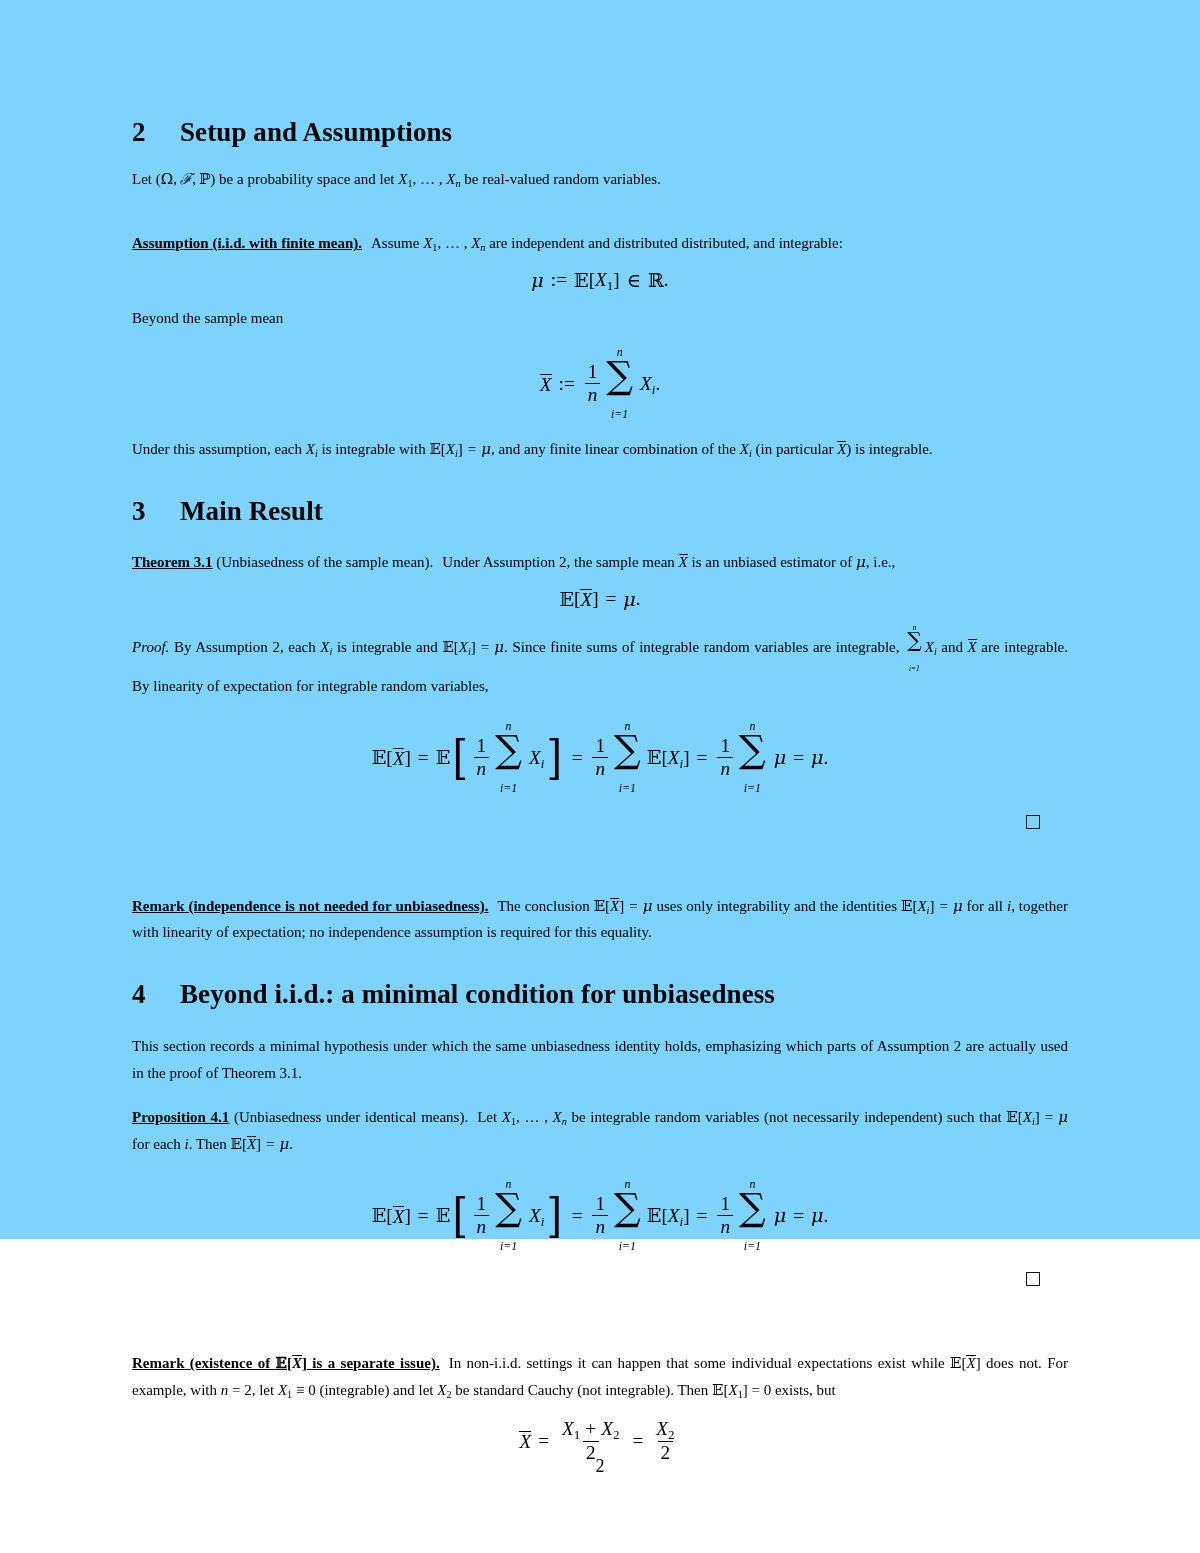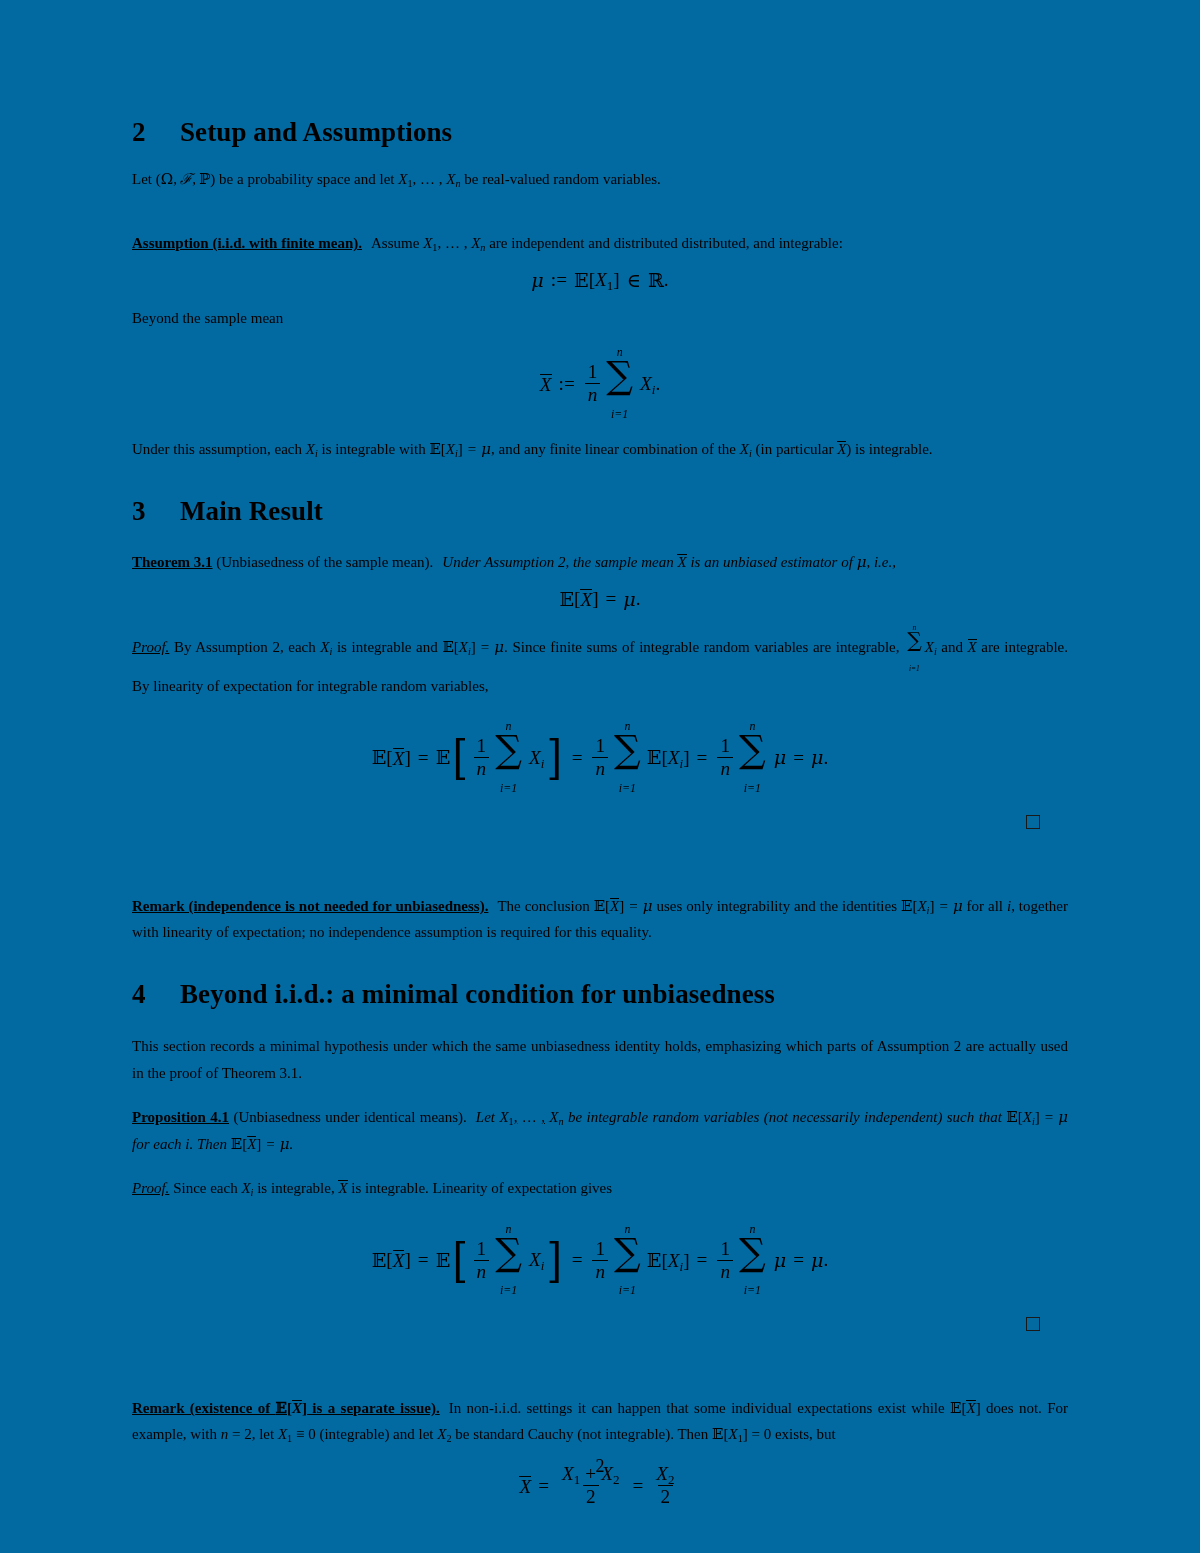--- a/index.html
+++ b/index.html
@@ -10,22 +10,22 @@
   body {
     width: 1200px;
     height: 1553px;
     font-family: "Liberation Serif", "DejaVu Serif", serif;
     color: #000000;
     -webkit-font-smoothing: antialiased;
   }
   .page {
     position: relative;
     width: 1200px;
-    height: 1553px;
-    background: #0369a1;
+    height: 1239px;
+    background: #7dd3fc;
     box-sizing: border-box;
   }
   .content {
     position: absolute;
     left: 132px;
     top: 118px;
     width: 936px;
   }
 
   
@@ -46,22 +46,22 @@
     font-size: 15px;
     line-height: 26.5px;
     margin: 18px 0 0 0;
     text-align: justify;
     text-justify: inter-word;
     hyphens: manual;
   }
   p.tight { margin-top: 13px; }
 
   .lead-bold { font-weight: bold; text-decoration: underline; }
-  .lead-ital { font-style: italic; }
-  .ital { font-style: italic; text-decoration: underline; }
+  .lead-ital { }
+  .ital { font-style: italic; }
   .gapsm { display: inline-block; width: 9px; }
 
   
   .m {
     font-family: "Liberation Serif", "DejaVu Serif", serif;
     font-style: italic;
     white-space: nowrap;
   }
   .mu { font-style: italic; font-family: "DejaVu Serif", serif; }
   .bb { font-style: normal; font-family: "DejaVu Serif", serif; }
@@ -306,21 +306,20 @@
 
     <p class="body"><span class="lead-bold">Remark (independence is not needed for unbiasedness).</span><span class="gapsm"></span><span>The conclusion </span><span class="bb">𝔼</span><span class="up">[</span><span class="m"><span class="ovl">X</span></span><span class="up">]</span><span class="opt">=</span><span class="m mu">μ</span><span> uses only integrability and the identities </span><span class="bb">𝔼</span><span class="up">[</span><span class="m">X<sub class="idx">i</sub></span><span class="up">]</span><span class="opt">=</span><span class="m mu">μ</span><span> for all </span><span class="m">i</span><span>, together with linearity of expectation; no independence assumption is required for this equality.</span></p>
 
     <div class="blockgap-lg"></div>
     <h2 class="section"><span class="num">4</span><span>Beyond i.i.d.: a minimal condition for unbiasedness</span></h2>
 
     <p class="body" style="margin-top:24px;">This section records a minimal hypothesis under which the same unbiasedness identity holds, emphasizing which parts of Assumption 2 are actually used in the proof of Theorem 3.1.</p>
 
     <p class="body"><span class="lead-bold">Proposition 4.1</span> <span>(Unbiasedness under identical means).</span><span class="gapsm"></span><span class="lead-ital">Let </span><span class="m">X<sub class="idxn">1</sub></span><span class="ital">,</span> <span class="up">…</span> <span class="ital">,</span> <span class="m">X<sub class="idx">n</sub></span><span class="lead-ital"> be integrable random variables (not necessarily independent) such that </span><span class="bb">𝔼</span><span class="up">[</span><span class="m">X<sub class="idx">i</sub></span><span class="up">]</span><span class="opt">=</span><span class="m mu">μ</span><span class="lead-ital"> for each </span><span class="m">i</span><span class="lead-ital">. Then </span><span class="bb">𝔼</span><span class="up">[</span><span class="m"><span class="ovl">X</span></span><span class="up">]</span><span class="opt">=</span><span class="m mu">μ</span><span class="lead-ital">.</span></p>
 
-    <p class="body"><span class="ital">Proof.</span> <span>Since each </span><span class="m">X<sub class="idx">i</sub></span><span> is integrable, </span><span class="m"><span class="ovl">X</span></span><span> is integrable. Linearity of expectation gives</span></p>
 
     <div class="eq" style="margin-top:22px;margin-bottom:0;">
       <span class="eqrow">
         <span class="bb">𝔼</span>
           <span class="up">[</span>
           <span class="m"><span class="ovl">X</span></span>
           <span class="up">]</span>
         <span class="op">=</span>
         <span class="bb">𝔼</span>
         <span class="bkt">[</span>

